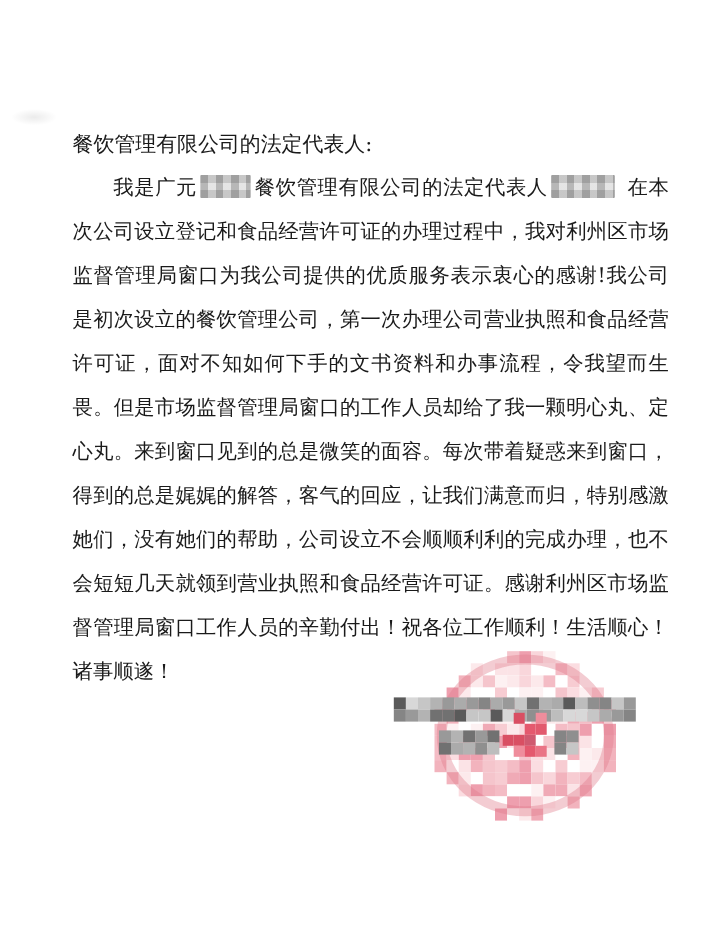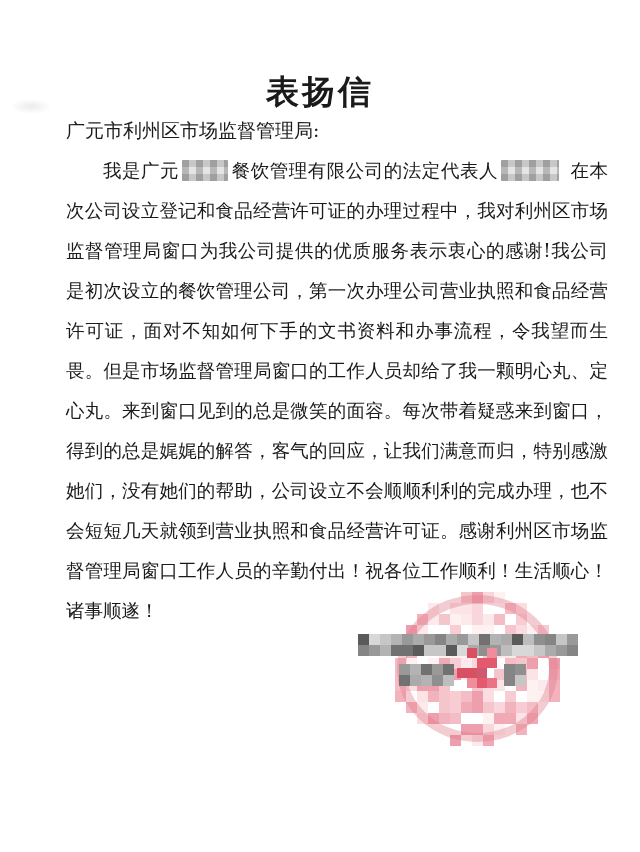--- a/index.html
+++ b/index.html
@@ -40,23 +40,22 @@
   .smudge { position:absolute; left:10px; top:99px; width:42px; height:15px;
             background:radial-gradient(ellipse at center, rgba(0,0,0,.08), rgba(0,0,0,0) 70%); }
 </style>
 </head>
 <body>
 
 <div class="page">
 
   <div class="smudge"></div>
 
-  <h1 class="title">表扬信</h1>
-
-  <div class="salutation">广元市利州区市场监督管理局:</div>
+
+  <div class="salutation">餐饮管理有限公司的法定代表人:</div>
 
   <p class="body-text"><span>我是广元</span><span class="redact redact-company"></span><span>餐饮管理有限公司的法定代表人</span><span class="redact redact-person"></span><span>在本次公司设立登记和食品经营许可证的办理过程中，我对利州区市场监督管理局窗口为我公司提供的优质服务表示衷心的感谢!我公司是初次设立的餐饮管理公司，第一次办理公司营业执照和食品经营许可证，面对不知如何下手的文书资料和办事流程，令我望而生畏。但是市场监督管理局窗口的工作人员却给了我一颗明心丸、定心丸。来到窗口见到的总是微笑的面容。每次带着疑惑来到窗口，得到的总是娓娓的解答，客气的回应，让我们满意而归，特别感激她们，没有她们的帮助，公司设立不会顺顺利利的完成办理，也不会短短几天就领到营业执照和食品经营许可证。感谢利州区市场监督管理局窗口工作人员的辛勤付出！祝各位工作顺利！生活顺心！诸事顺遂！</span></p>
 
   <div class="stamp">
     <div class="mosaic seal-mosaic">
         <i style="left:55px;top:0px;width:11px;height:11px;background:#ffffff"></i>
         <i style="left:66px;top:0px;width:11px;height:11px;background:#f5c5cc"></i>
         <i style="left:77px;top:0px;width:11px;height:11px;background:#ee9fae"></i>
         <i style="left:88px;top:0px;width:11px;height:11px;background:#f9d6db"></i>
         <i style="left:99px;top:0px;width:11px;height:11px;background:#fdf1f2"></i>

